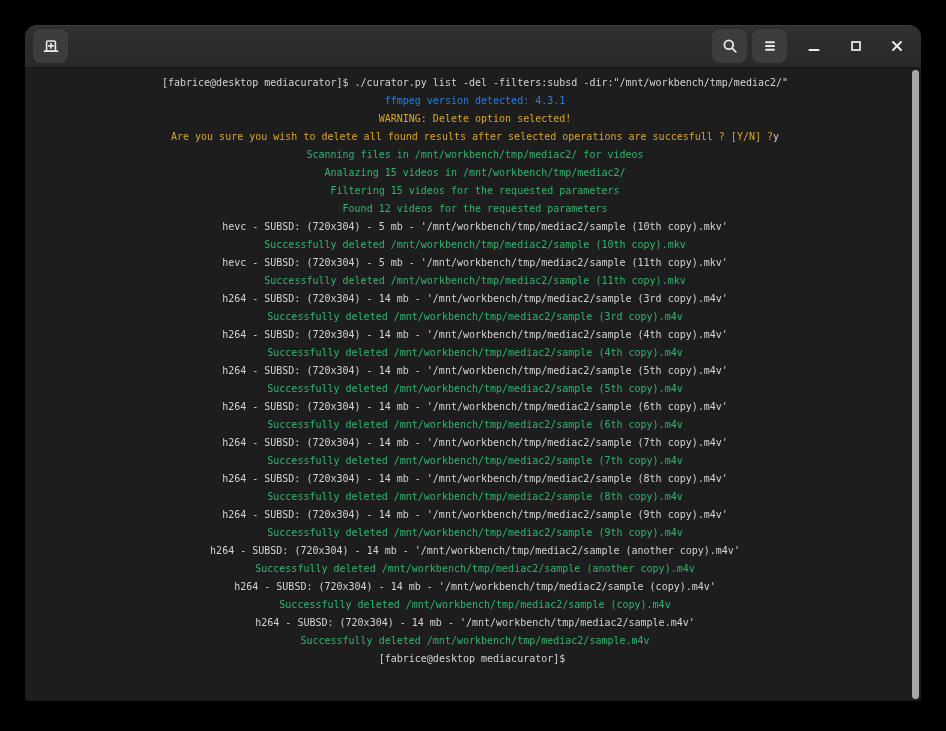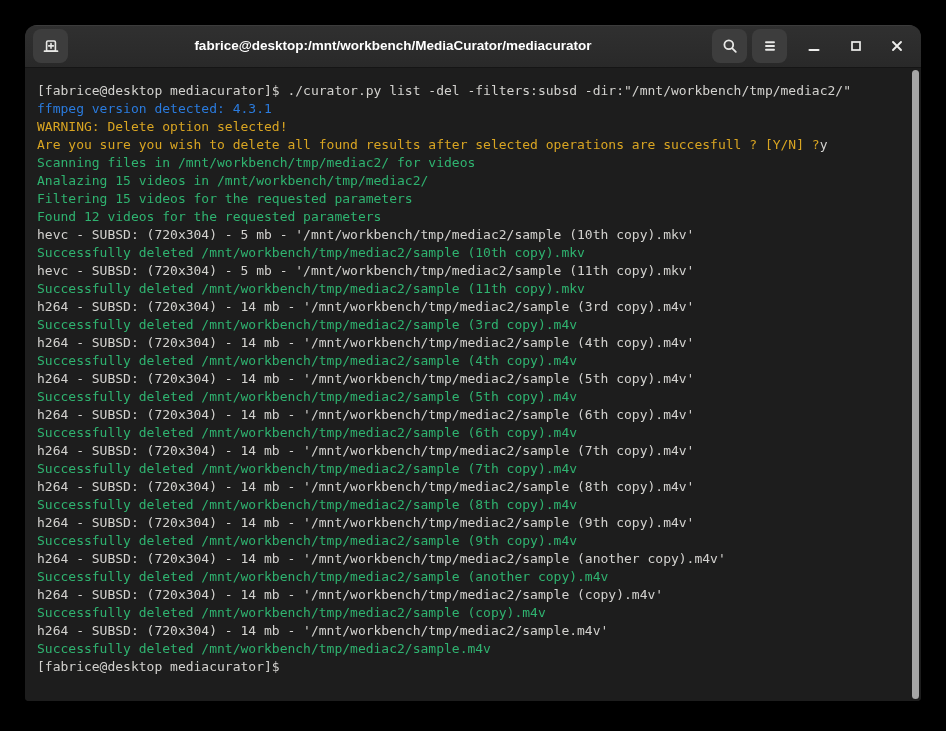--- a/index.html
+++ b/index.html
@@ -39,23 +39,23 @@
   .title {
     position:absolute; left:60px; right:220px; top:0; height:42px; line-height:42px;
     text-align:center; color:#ffffff; font-weight:bold; font-size:13.5px;
     white-space:nowrap; overflow:hidden;
   }
   .terminal {
     position:absolute; top:43px; left:0; right:0; bottom:0;
     background:#1d1d1d; padding:6px 0 0 4px; box-sizing:border-box;
   }
   .term-text {
-    margin:8px;
+    margin:0;
     font-family:"DejaVu Sans Mono", monospace;
-    font-size:13px; line-height:18px;
+    font-size:10px; line-height:18px;text-align:center;
   }
   .line { white-space:pre; height:18px; }
   .scrollbar-thumb {
     position:absolute; top:2px; right:2px; width:7px; height:629px;
     background:#a6a6a6; border-radius:4px;
   }
   svg { display:block; }
 </style>
 </head>
 <body>
@@ -68,21 +68,20 @@
       <button class="tb-btn new-tab" title="">
         <span>
           <svg width="16" height="16" viewBox="0 0 16 16">
             <path d="M1.5 13.2h13" stroke="#e8e8e6" stroke-width="1.7" fill="none" stroke-linecap="round"></path>
             <rect x="3.6" y="3" width="8.8" height="10.2" rx="1.2" fill="none" stroke="#e8e8e6" stroke-width="1.6"></rect>
             <path d="M8 5.6v4.6M5.7 7.9h4.6" stroke="#e8e8e6" stroke-width="1.6" fill="none" stroke-linecap="round"></path>
           </svg>
         </span>
       </button>
 
-      <div class="title">fabrice@desktop:/mnt/workbench/MediaCurator/mediacurator</div>
 
       <button class="tb-btn search">
         <span>
           <svg width="16" height="16" viewBox="0 0 16 16">
             <circle cx="6.8" cy="6.8" r="4.4" fill="none" stroke="#e8e8e6" stroke-width="1.8"></circle>
             <line x1="10.3" y1="10.3" x2="13.8" y2="13.8" stroke="#e8e8e6" stroke-width="1.8" stroke-linecap="round"></line>
           </svg>
         </span>
       </button>
 

